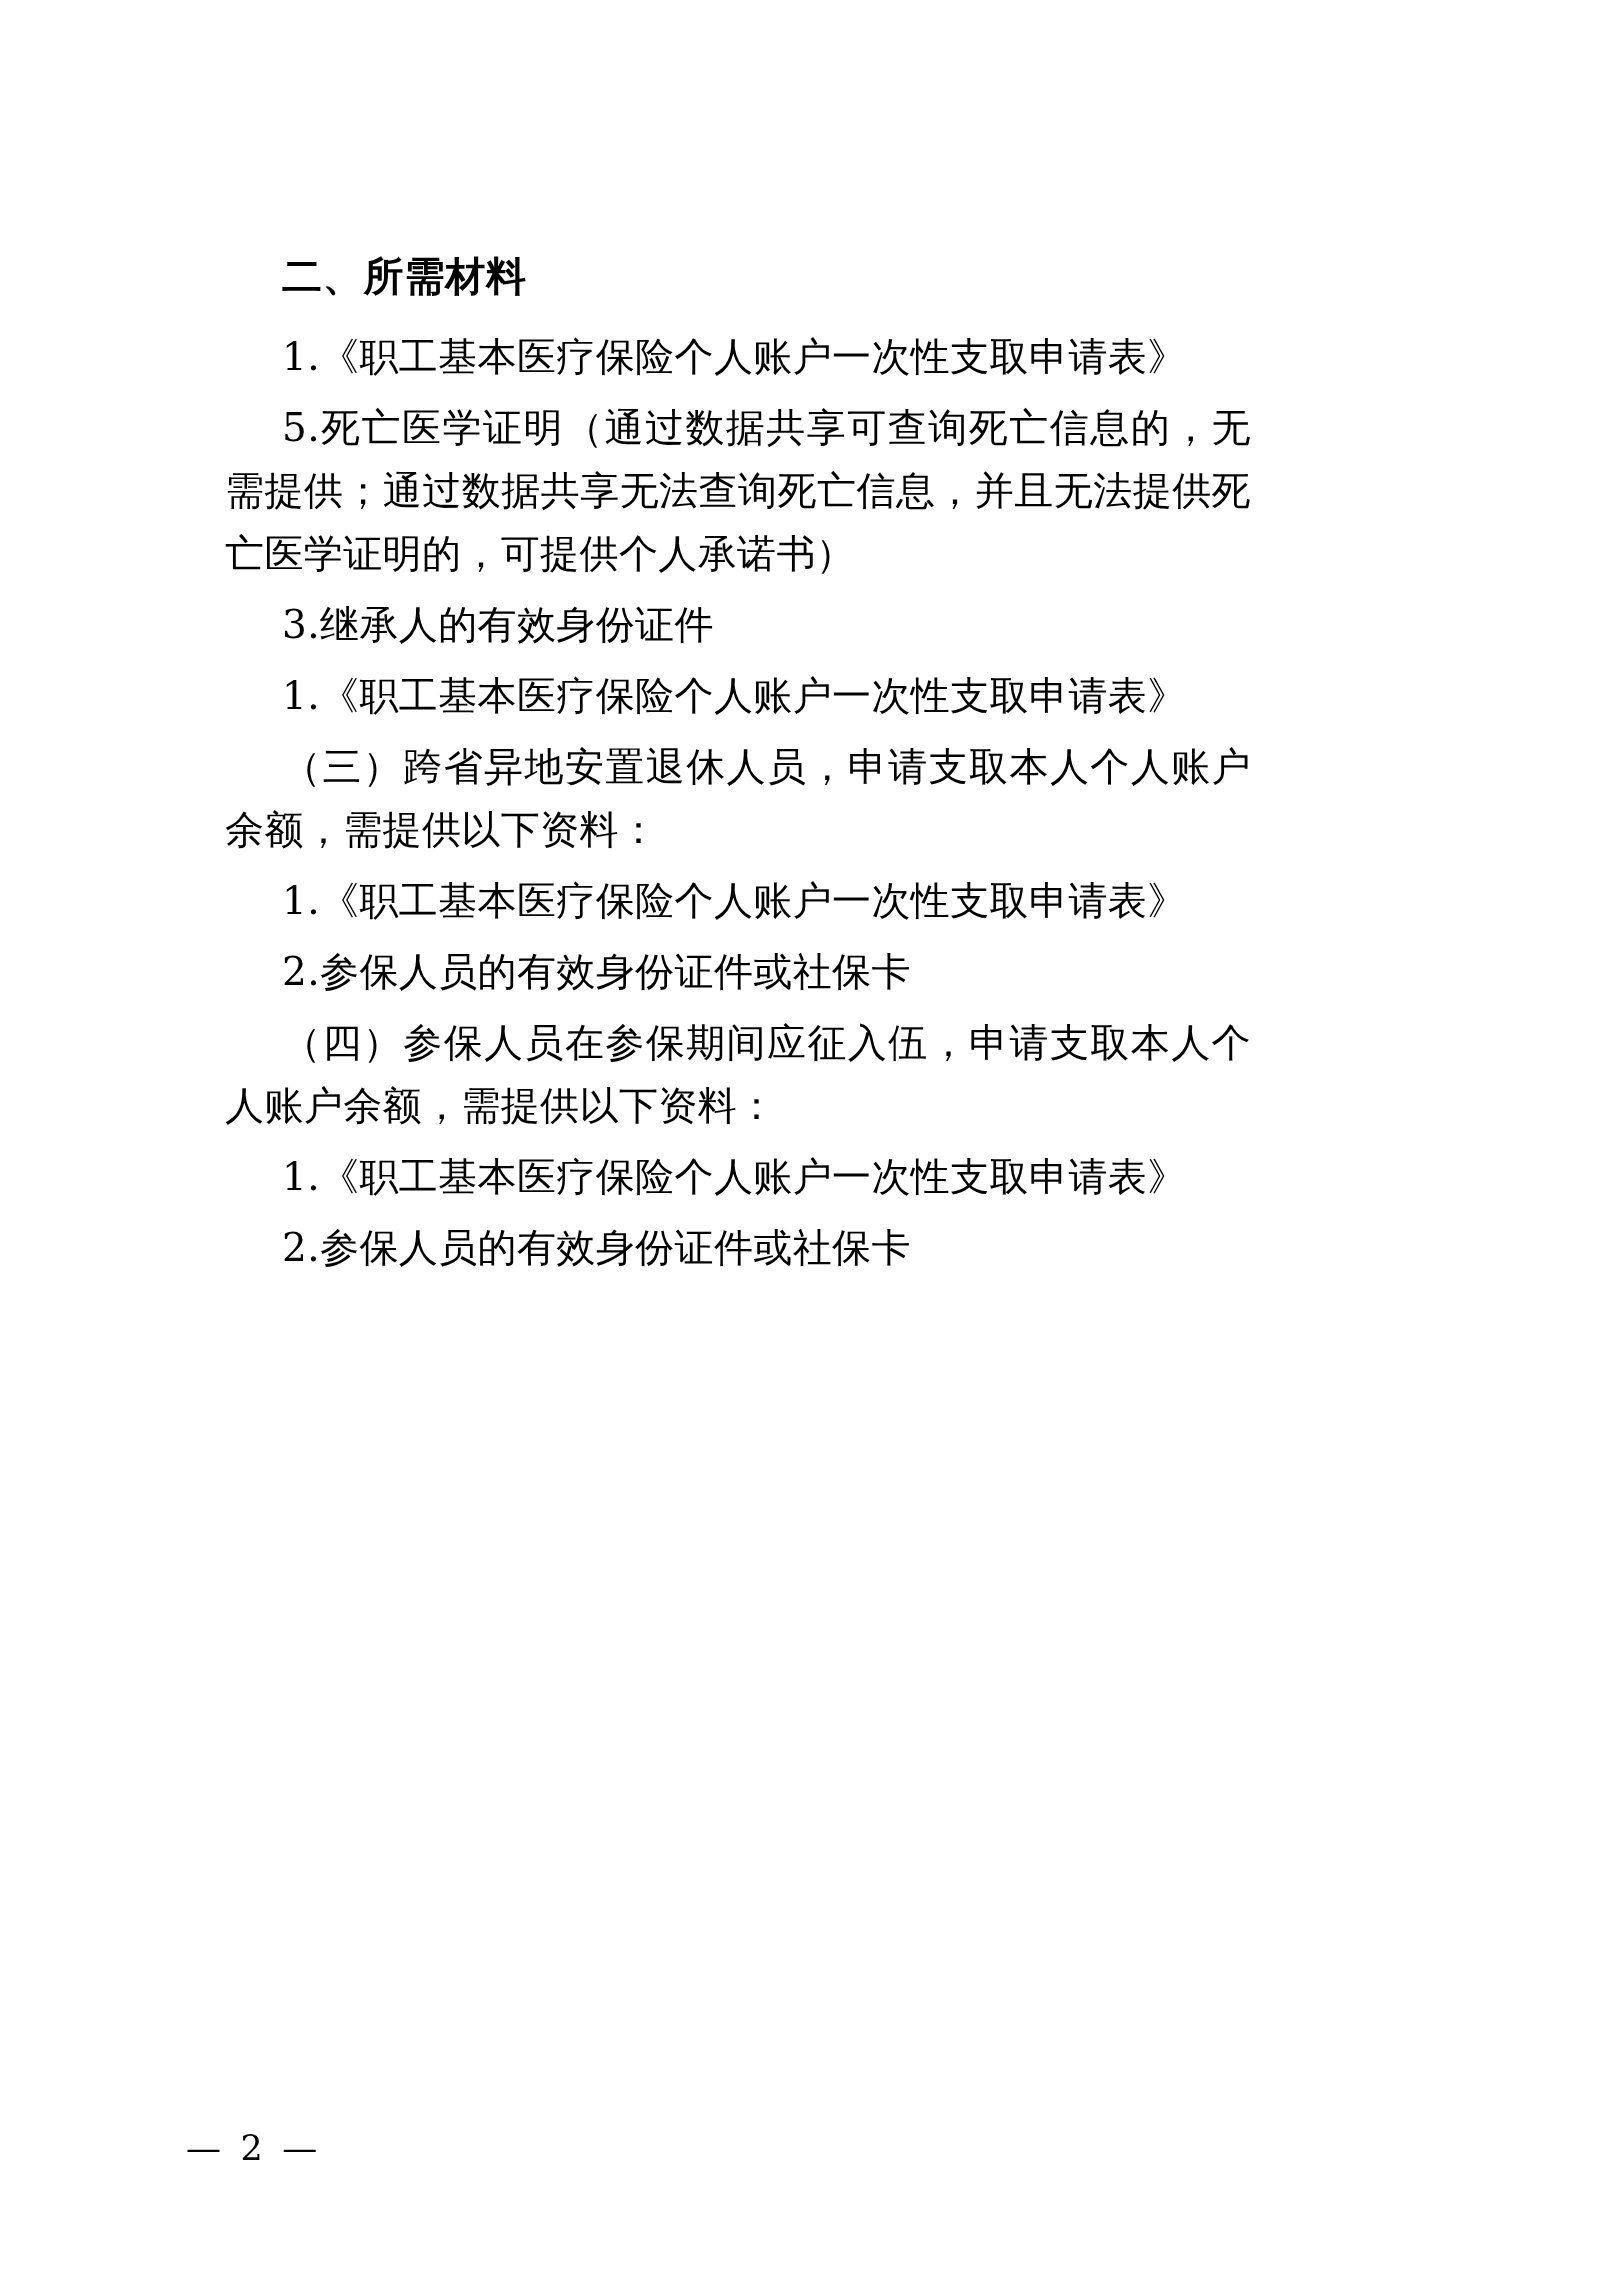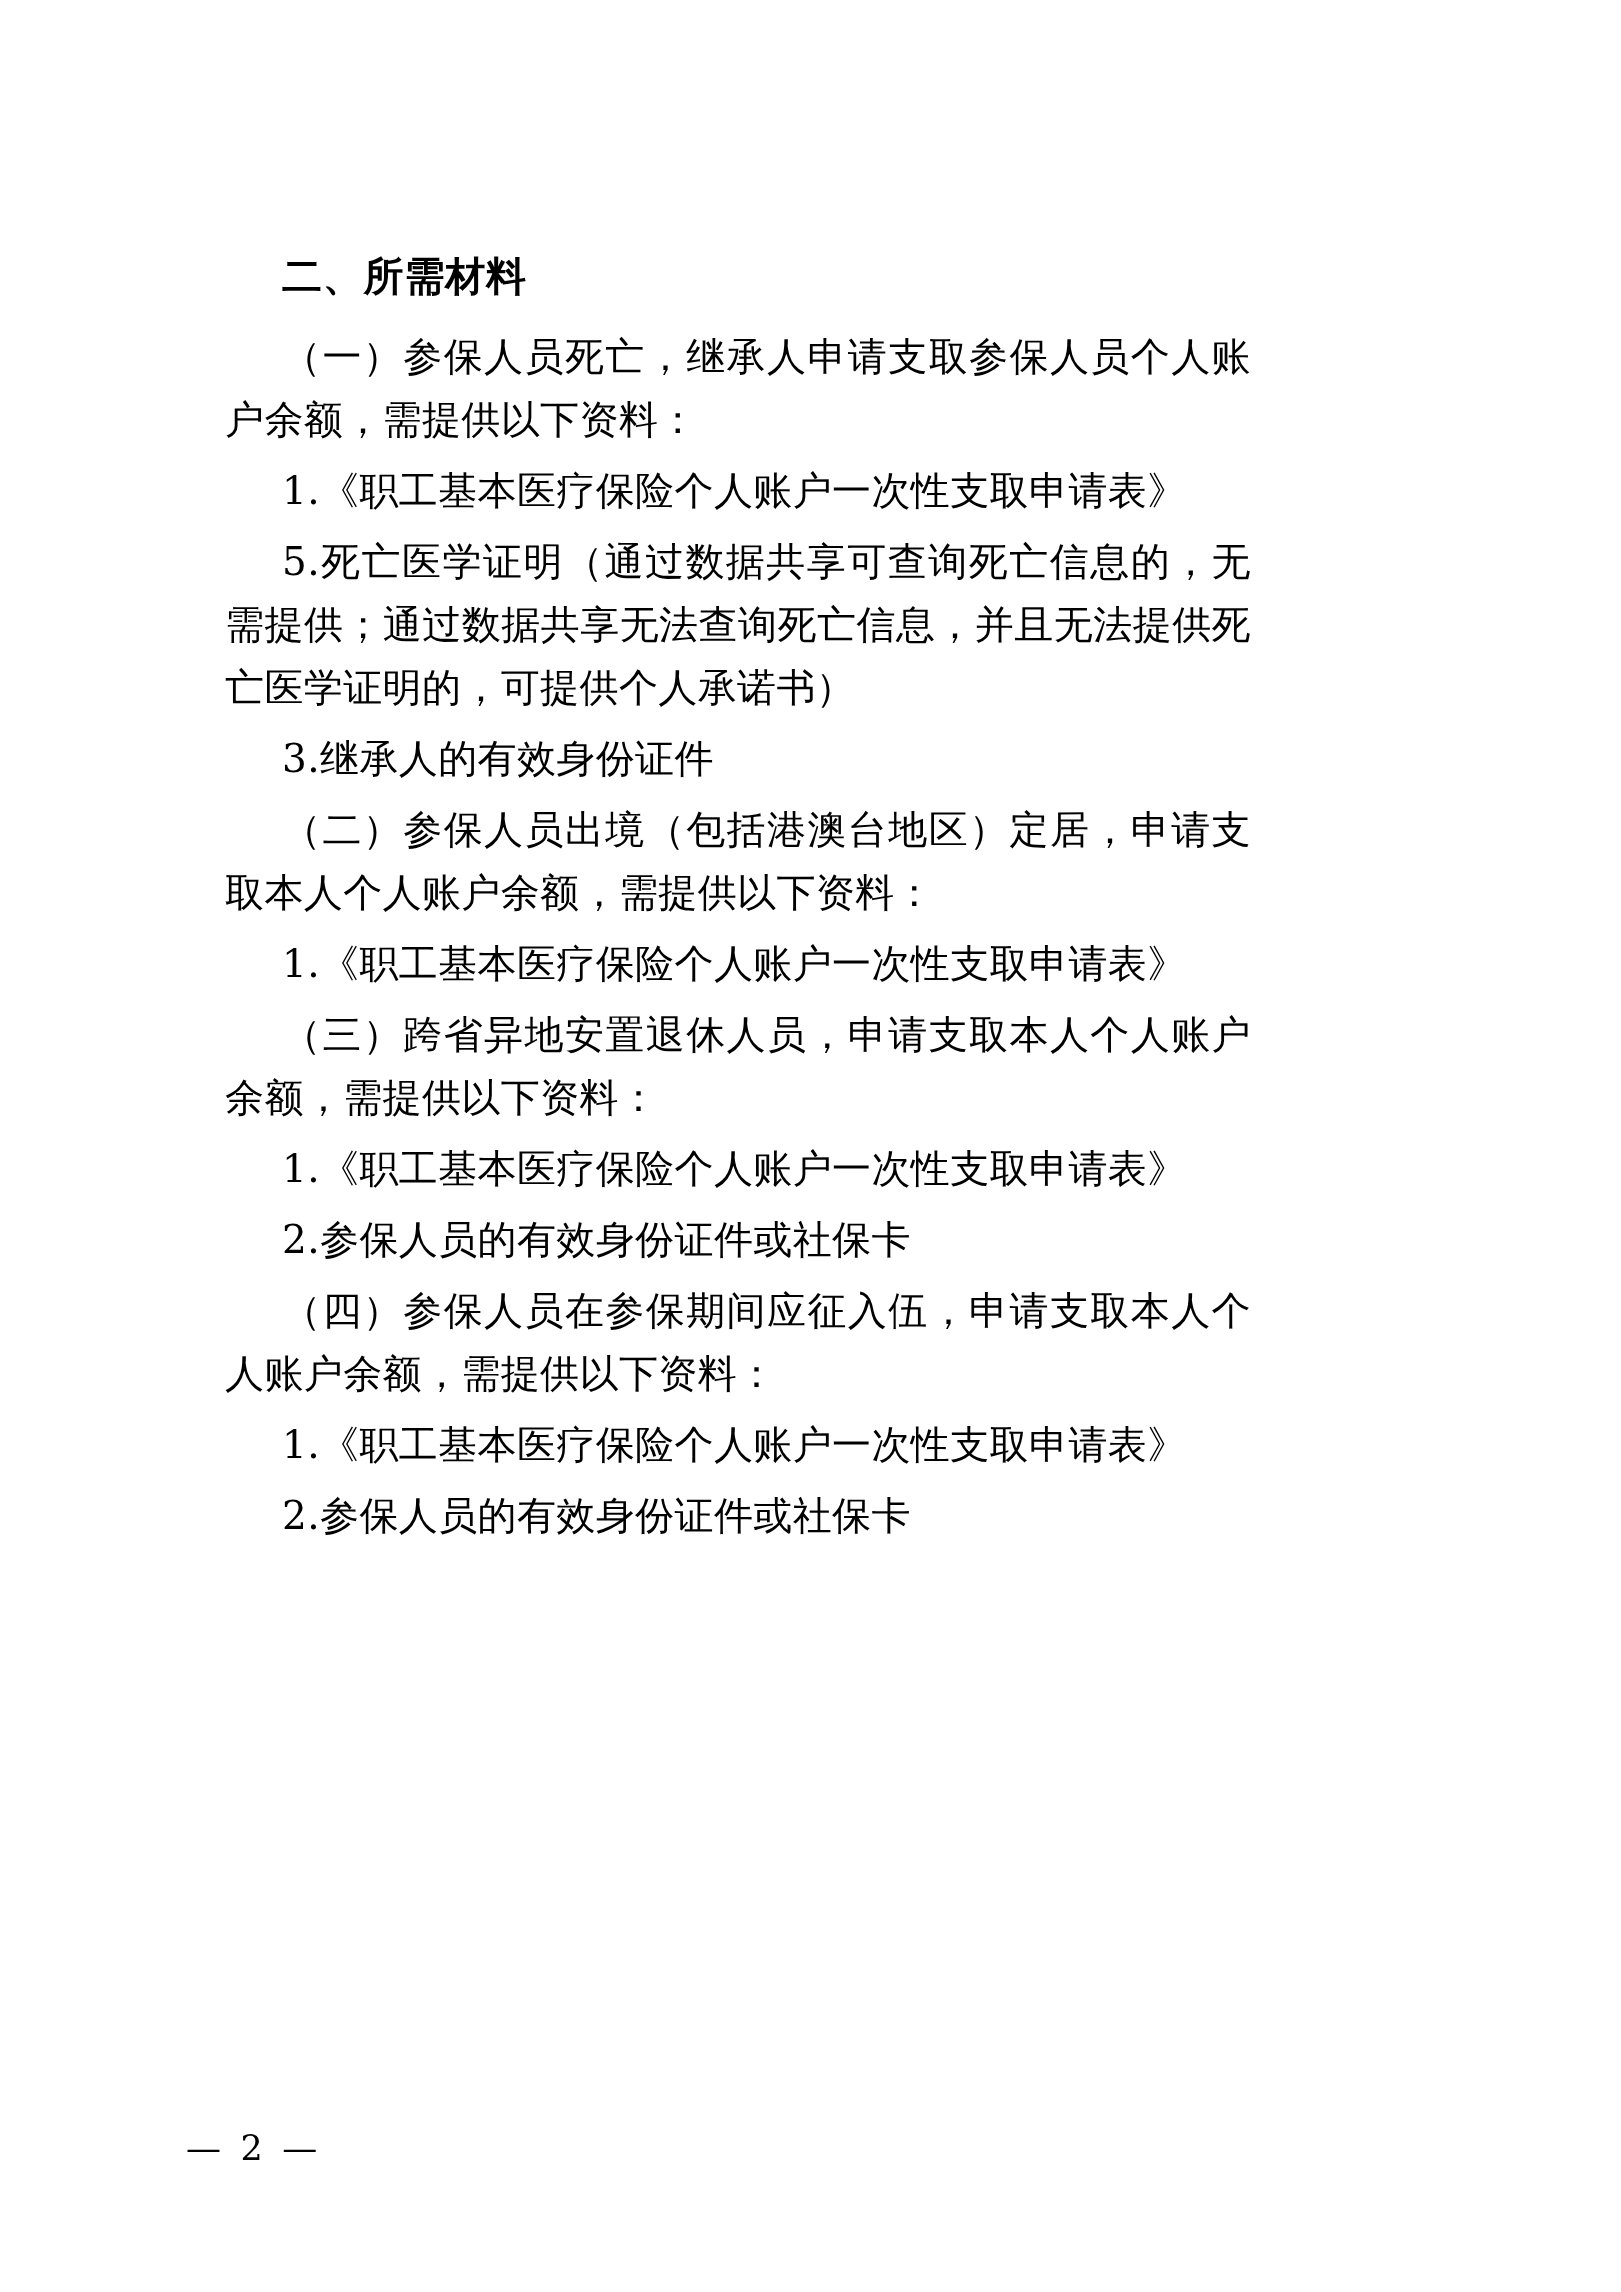--- a/index.html
+++ b/index.html
@@ -53,25 +53,23 @@
     font-family: "DejaVu Serif", "Liberation Serif", serif;
   }
 </style>
 </head>
 <body>
 
 <div class="page">
 
   <h2 class="section-heading">二、所需材料</h2>
 
-  <p class="para">（一）参保人员死亡，继承人申请支取参保人员个人账户余额，需提供以下资料：</p>
   <p class="para sub">1.《职工基本医疗保险个人账户一次性支取申请表》</p>
   <p class="para sub">5.死亡医学证明（通过数据共享可查询死亡信息的，无需提供；通过数据共享无法查询死亡信息，并且无法提供死亡医学证明的，可提供个人承诺书）</p>
   <p class="para sub">3.继承人的有效身份证件</p>
-  <p class="para">（二）参保人员出境（包括港澳台地区）定居，申请支取本人个人账户余额，需提供以下资料：</p>
   <p class="para sub">1.《职工基本医疗保险个人账户一次性支取申请表》</p>
   <p class="para">（三）跨省异地安置退休人员，申请支取本人个人账户余额，需提供以下资料：</p>
   <p class="para sub">1.《职工基本医疗保险个人账户一次性支取申请表》</p>
   <p class="para sub">2.参保人员的有效身份证件或社保卡</p>
   <p class="para">（四）参保人员在参保期间应征入伍，申请支取本人个人账户余额，需提供以下资料：</p>
   <p class="para sub">1.《职工基本医疗保险个人账户一次性支取申请表》</p>
   <p class="para sub">2.参保人员的有效身份证件或社保卡</p>
 
 </div>
 

